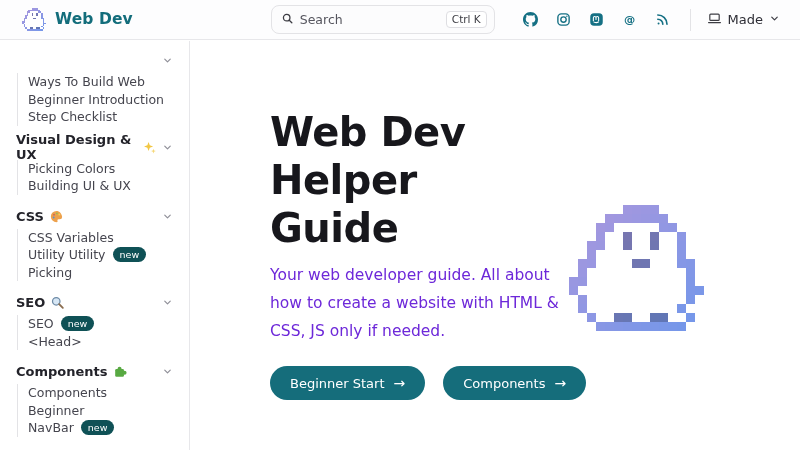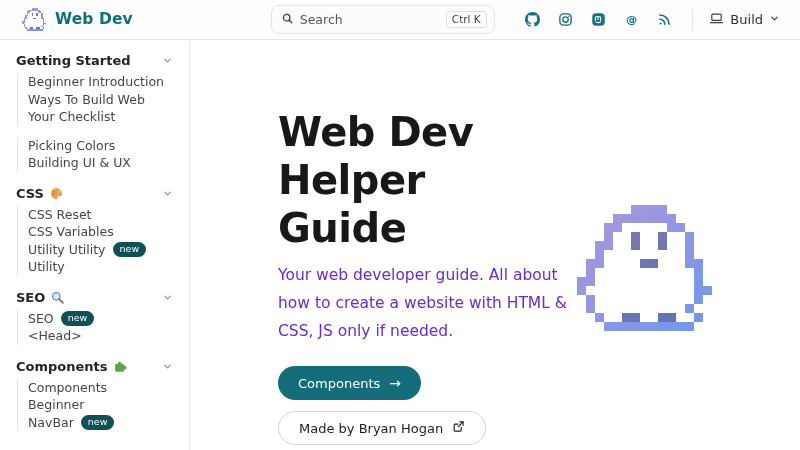--- a/index.html
+++ b/index.html
@@ -35,21 +35,21 @@
   .sb-title { font-size:13px; font-weight:bold; color:#23232a; }
   .sb-head .chev { margin-left:auto; color:#8f8f98; display:flex; }
   .sb-items { margin-left:1px; border-left:1px solid #e3e3e6; padding-left:10px; margin-top:2px; }
   .sb-item { display:flex; align-items:center; gap:7px; height:17.5px;
     font-size:12.5px; color:#45454e; cursor:pointer; white-space:nowrap; }
   .badge { background:#0f5156; color:#fff; font-size:9.5px; line-height:10px;
     padding:2.5px 7px; border-radius:9px; }
   .emoji { display:flex; }
 
   
-  .main { position:fixed; top:41px; left:191px; width:609px; height:409px; background:#fff;padding-left:8px; }
+  .main { position:fixed; top:41px; left:191px; width:609px; height:409px; background:#fff; }
   .hero { position:relative; width:100%; height:100%; padding:67px 0 0 79px; }
   .hero h1 { font-size:40px; line-height:48px; font-weight:bold; letter-spacing:-.5px;
     color:#17171c; max-width:235px; }
   .tagline { margin-top:9px; font-size:15.5px; line-height:28px; color:#6d28d9; max-width:308px; }
   .btn-row { display:flex; gap:18px; margin-top:21px; }
   .btn-row + .btn-row { margin-top:11px; }
   .btn { display:inline-flex; align-items:center; gap:9px; height:34px; padding:0 20px;
     border-radius:20px; font-size:13px; font-family:inherit; cursor:pointer; border:none; }
   .btn.primary { background:#156d7b; color:#fff; }
   .btn.outline { background:#fff; color:#1d1d22; border:1px solid #d4d4d8; }
@@ -260,50 +260,63 @@
           <circle cx="5.7" cy="18.3" r="1.6" fill="currentColor" stroke="none"></circle>
         </svg>
       </span>
     </div>
   <div class="vdiv"></div>
   <div class="appearance">
     <span class="aico"><svg width="15" height="15" viewBox="0 0 24 24" fill="none" stroke="currentColor" stroke-width="1.9" stroke-linecap="round">
           <rect x="4.5" y="5" width="15" height="10" rx="1.5"></rect>
           <path d="M2.5 18.5h19"></path>
         </svg></span>
-    <span>Build</span>
+    <span>Made</span>
     <span class="aico"><svg width="11" height="11" viewBox="0 0 24 24" fill="none" stroke="currentColor" stroke-width="2.6" stroke-linecap="round" stroke-linejoin="round">
           <path d="M6 9l6 6 6-6"></path>
         </svg></span>
   </div>
 </header>
 
 <aside class="sidebar" id="sidebar">
     <div class="sb-section">
       <div class="sb-head">
-        <span class="sb-title">Getting Started</span>
         <span class="chev">
           <svg width="11" height="11" viewBox="0 0 24 24" fill="none" stroke="currentColor" stroke-width="2.6" stroke-linecap="round" stroke-linejoin="round">
             <path d="M6 9l6 6 6-6"></path>
           </svg>
         </span>
       </div>
       <div class="sb-items">
         <div class="sb-item">
+          <span>Ways To Build Web</span>
+        </div>
+        <div class="sb-item">
           <span>Beginner Introduction</span>
         </div>
         <div class="sb-item">
-          <span>Ways To Build Web</span>
-        </div>
-        <div class="sb-item">
-          <span>Your Checklist</span>
+          <span>Step Checklist</span>
         </div>
       </div>
     </div>
     <div class="sb-section">
+      <div class="sb-head">
+        <span class="sb-title">Visual Design &amp; UX</span>
+        <span class="emoji">
+          <svg width="15" height="15" viewBox="0 0 24 24" fill="#f2c744">
+            <path d="M10.5 3l1.9 5.4 5.4 1.9-5.4 1.9-1.9 5.4-1.9-5.4L3.2 10.3l5.4-1.9z"></path>
+            <path d="M18.3 13.8l1 2.8 2.8 1-2.8 1-1 2.8-1-2.8-2.8-1 2.8-1z" fill="#f6d878"></path>
+          </svg>
+        </span>
+        <span class="chev">
+          <svg width="11" height="11" viewBox="0 0 24 24" fill="none" stroke="currentColor" stroke-width="2.6" stroke-linecap="round" stroke-linejoin="round">
+            <path d="M6 9l6 6 6-6"></path>
+          </svg>
+        </span>
+      </div>
       <div class="sb-items">
         <div class="sb-item">
           <span>Picking Colors</span>
         </div>
         <div class="sb-item">
           <span>Building UI &amp; UX</span>
         </div>
       </div>
     </div>
     <div class="sb-section">
@@ -319,31 +332,28 @@
           </svg>
         </span>
         <span class="chev">
           <svg width="11" height="11" viewBox="0 0 24 24" fill="none" stroke="currentColor" stroke-width="2.6" stroke-linecap="round" stroke-linejoin="round">
             <path d="M6 9l6 6 6-6"></path>
           </svg>
         </span>
       </div>
       <div class="sb-items">
         <div class="sb-item">
-          <span>CSS Reset</span>
-        </div>
-        <div class="sb-item">
           <span>CSS Variables</span>
         </div>
         <div class="sb-item">
           <span>Utility Utility</span>
           <span class="badge">new</span>
         </div>
         <div class="sb-item">
-          <span>Utility</span>
+          <span>Picking</span>
         </div>
       </div>
     </div>
     <div class="sb-section">
       <div class="sb-head">
         <span class="sb-title">SEO</span>
         <span class="emoji">
           <svg width="15" height="15" viewBox="0 0 24 24">
             <circle cx="10" cy="10" r="6" fill="#d7e7f5" stroke="#6d8aa6" stroke-width="2"></circle>
             <path d="M14.6 14.6L20.5 20.5" stroke="#8a6d4f" stroke-width="3" stroke-linecap="round"></path>
@@ -395,32 +405,26 @@
       </div>
     </div>
   </aside>
 
 <main class="main">
   <div class="hero">
     <h1>Web Dev Helper Guide</h1>
     <p class="tagline">Your web developer guide. All about how to create a website with HTML &amp; CSS, JS only if needed.</p>
     <div class="btn-row">
       <button class="btn primary">
+        <span>Beginner Start</span>
+        <span class="arrow"></span>
+      </button>
+      <button class="btn primary">
         <span>Components</span>
         <span class="arrow"></span>
-      </button>
-    </div>
-    <div class="btn-row">
-      <button class="btn outline">
-        <span>Made by Bryan Hogan</span>
-        <span class="eico"><svg width="13" height="13" viewBox="0 0 24 24" fill="none" stroke="currentColor" stroke-width="2.1" stroke-linecap="round" stroke-linejoin="round">
-              <path d="M17 13.5V19a1.5 1.5 0 01-1.5 1.5h-10A1.5 1.5 0 014 19V9a1.5 1.5 0 011.5-1.5H11"></path>
-              <path d="M14.5 3.5H20.5V9.5"></path>
-              <path d="M20 4L11.5 12.5"></path>
-            </svg></span>
       </button>
     </div>
     <div class="penguin-hero pix" id="hero-penguin" style="grid-template-columns: repeat(15, 9px); grid-template-rows: repeat(14, 9px); width: 135px; height: 126px;">
         <div style="grid-area: 1 / 7; background: rgb(159, 151, 224);"></div>
         <div style="grid-area: 1 / 8; background: rgb(157, 151, 224);"></div>
         <div style="grid-area: 1 / 9; background: rgb(155, 151, 225);"></div>
         <div style="grid-area: 1 / 10; background: rgb(153, 151, 225);"></div>
         <div style="grid-area: 2 / 5; background: rgb(161, 151, 223);"></div>
         <div style="grid-area: 2 / 6; background: rgb(159, 151, 224);"></div>
         <div style="grid-area: 2 / 7; background: rgb(157, 151, 224);"></div>

